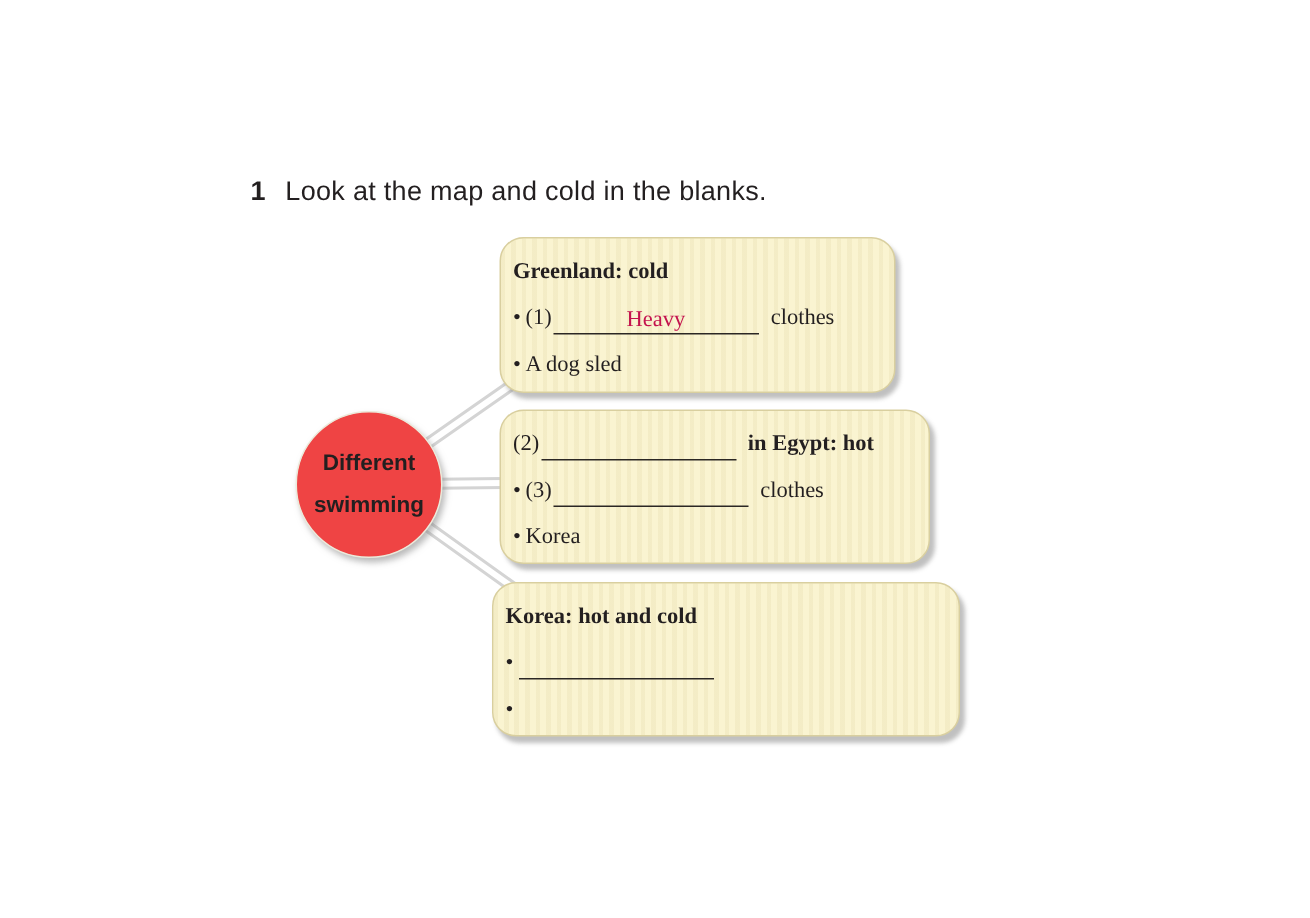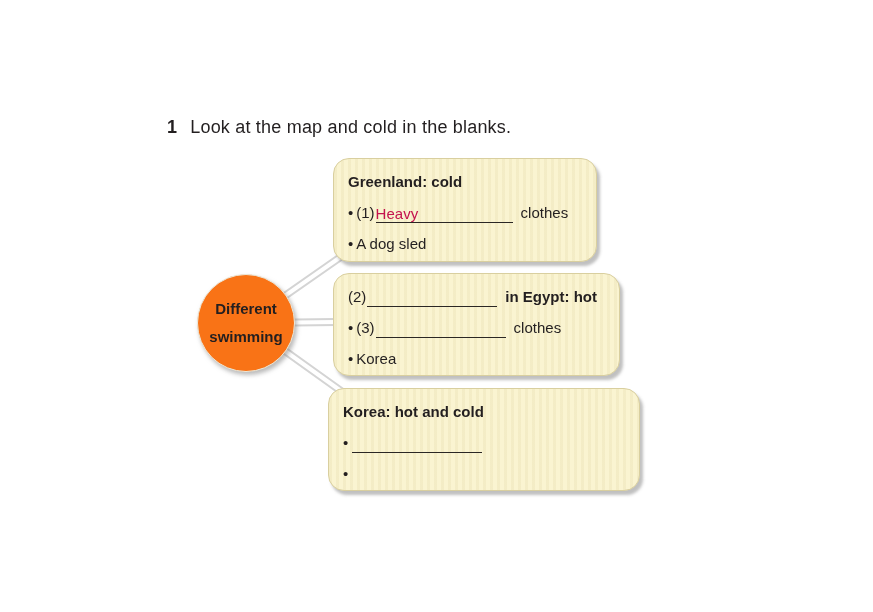--- a/index.html
+++ b/index.html
@@ -18,49 +18,51 @@
     display:flex; align-items:baseline;
     font-size:18px; letter-spacing:0.2px;
   }
   .title .num { font-weight:bold; margin-right:13px; }
   
   .connectors { position:absolute; left:0; top:0; z-index:0; }
   
   .center-node {
     position:absolute; left:197px; top:274px;
     width:98px; height:98px; border-radius:50%;
-    background:#f97316;
+    background:#ef4444;
     border:1px solid #eceadb;
     box-shadow:2px 3px 4px rgba(130,130,130,0.55);
     display:flex; flex-direction:column; align-items:center; justify-content:center;
     z-index:2;
     font-weight:bold; font-size:15px; line-height:28px;
   }
   
   .note-box {
     position:absolute;
     background-color:#faf4d1;
     background-image:repeating-linear-gradient(90deg, rgba(205,190,130,0.14) 0 3px, rgba(205,190,130,0) 3px 7px);
     border:1px solid #d9cf9f;
     border-radius:16px;
     box-shadow:3px 4px 3px rgba(115,115,115,0.45);
     z-index:1;
-    padding:7px 13px 0 14px;
+    padding:7px 13px 0 8px;
     font-size:15px;
+    font-family:Liberation Serif, serif;
   }
   .box-greenland { left:333px; top:158px; width:264px; height:104px; }
   .box-egypt     { left:333px; top:273px; width:287px; height:103px; }
   .box-korea     { left:328px; top:388px; width:312px; height:103px; }
   .note-line { display:flex; align-items:baseline; height:31px; line-height:31px; white-space:nowrap; }
   .note-line.header { font-weight:bold; }
   .bullet { margin-right:3px; font-size:15px; }
   .blank {
     display:inline-block;
     width:130px; height:19px;
     border-bottom:1.8px solid #2b2724;
+    text-align:center;
     margin:0 8px 0 1px;
     line-height:19px;
     align-self:flex-end;
     margin-bottom:5px;
   }
   .blank.wide { width:137px; }
   .blank .answer { color:#c4134e; font-size:15px; }
   .bold-seg { font-weight:bold; }
 </style>
 </head>

